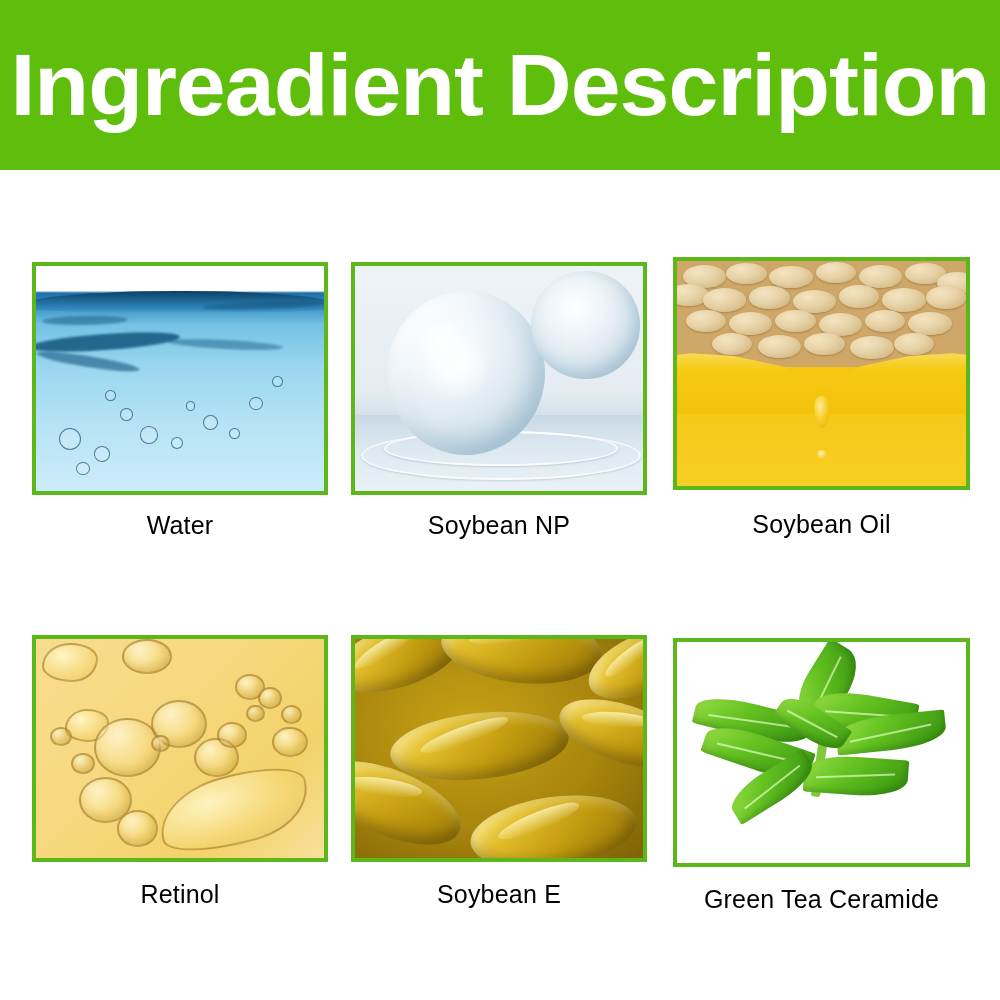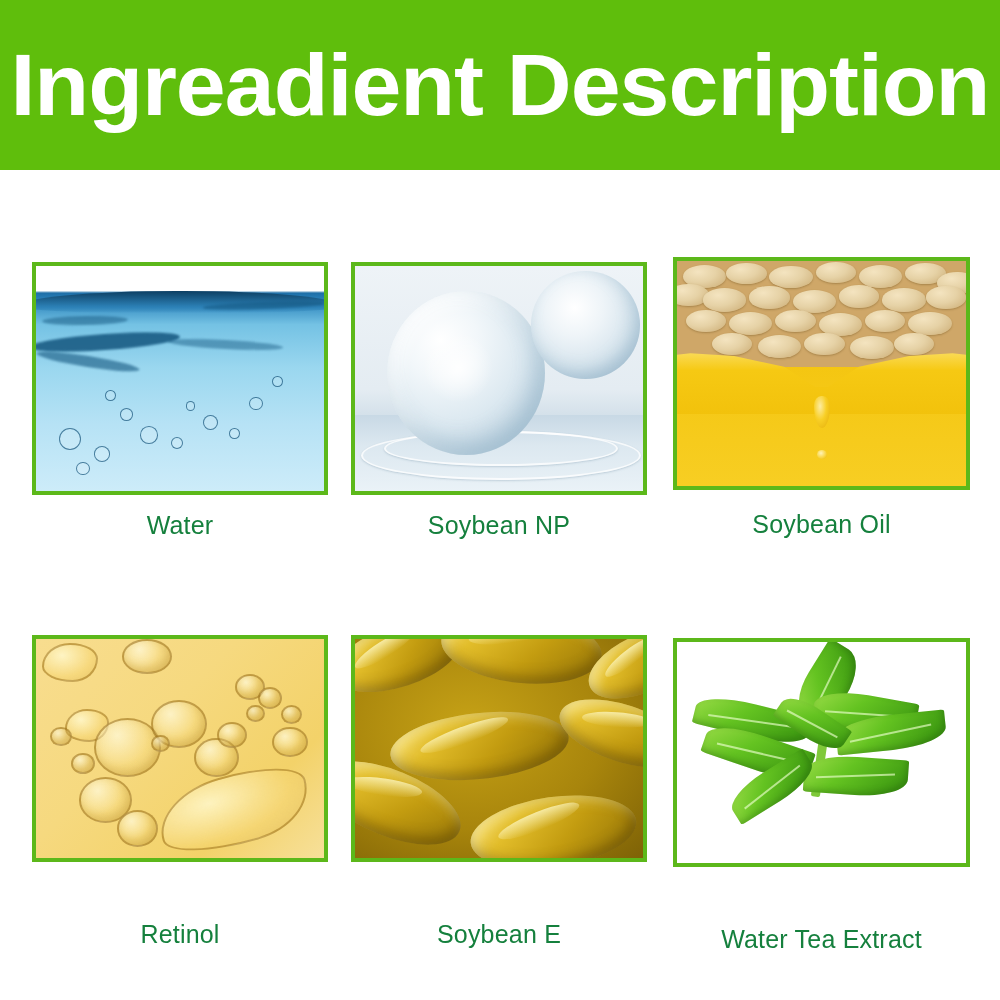--- a/index.html
+++ b/index.html
@@ -53,21 +53,21 @@
 
   .card {
     position: absolute;
     display: flex;
     flex-direction: column;
     align-items: center;
   }
 
   
   .card.r1 { top: 92px; }
-  .card.r2 { top: 465px; gap: 40px; }
+  .card.r2 { top: 465px; }
   .card.c1 { left: 32px;  width: 296px; }
   .card.c2 { left: 351px; width: 296px; }
   .card.c3 { left: 673px; width: 297px; }
 
   .card.r1.c3 { top: 87px; }
   .card.r2.c3 { top: 468px; }
 
   .thumb {
     width: 100%;
     height: 233px;
@@ -82,21 +82,21 @@
 
   .art {
     position: absolute;
     inset: 0;
     overflow: hidden;
   }
 
   .caption {
     margin-top: 16px;
     font-size: 25px;
-    color: #15803d;
+    color: #000000;
     font-family: "Liberation Sans", sans-serif;
     font-weight: 400;
     text-align: center;
     letter-spacing: 0.2px;
     white-space: nowrap;
   }
   .card.r1.c3 .caption { margin-top: 20px; }
   .card.r2 .caption { margin-top: 18px; }
 
   
@@ -427,16 +427,16 @@
         <div class="leaf" style="left:6%;  top:28%; width:40%; height:15%; transform:rotate(14deg);"></div>
         <div class="leaf" style="left:9%;  top:42%; width:38%; height:16%; transform:rotate(19deg);"></div>
         <div class="leaf" style="left:38%; top:9%;  width:28%; height:20%; transform:rotate(-58deg);"></div>
         <div class="leaf" style="left:47%; top:24%; width:36%; height:17%; transform:rotate(10deg);"></div>
         <div class="leaf" style="left:55%; top:33%; width:38%; height:16%; transform:rotate(-6deg);"></div>
         <div class="leaf" style="left:44%; top:52%; width:36%; height:17%; transform:rotate(4deg);"></div>
         <div class="leaf" style="left:17%; top:58%; width:32%; height:15%; transform:rotate(-32deg);"></div>
         <div class="leaf" style="left:34%; top:30%; width:26%; height:14%; transform:rotate(34deg);"></div>
       </div>
     </div>
-    <div class="caption">Water Tea Extract</div>
+    <div class="caption">Green Tea Ceramide</div>
   </div>
 
 </div>
 
 </body></html>

